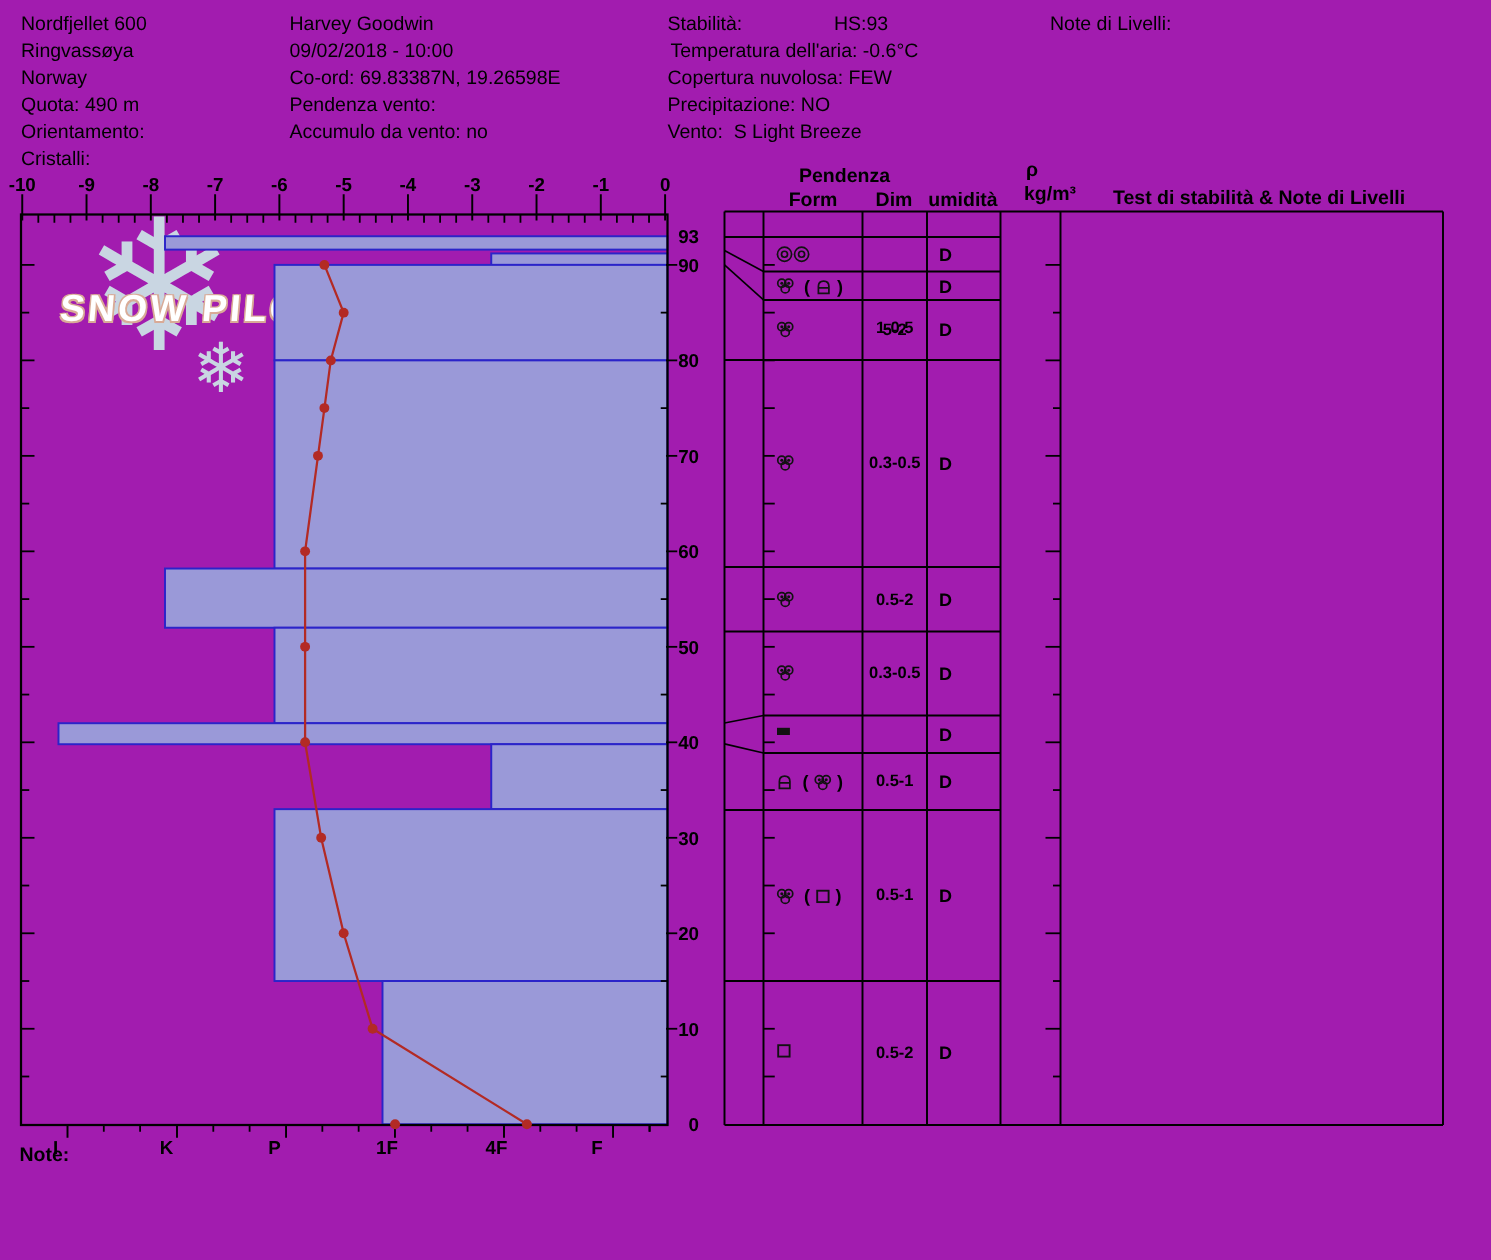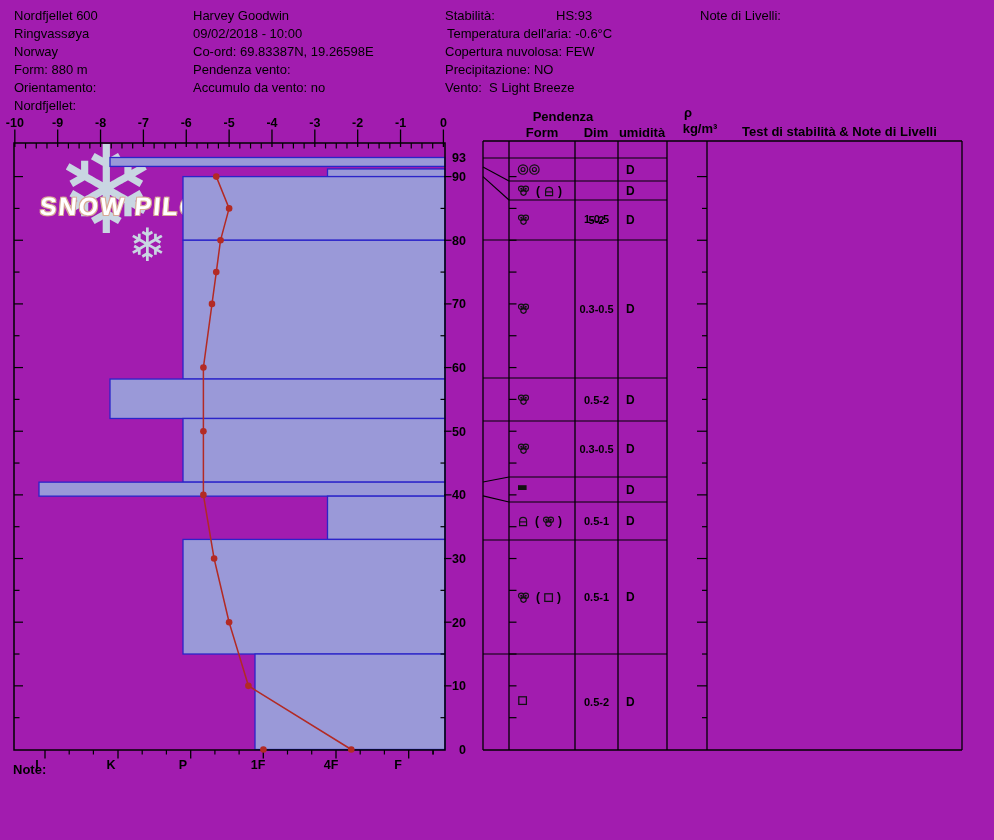--- a/index.html
+++ b/index.html
@@ -25,23 +25,23 @@
 </style>
 </head>
 <body>
 
 <div class="page">
 
   <div id="hcol1">
       <div class="hline" style="left: 14px; top: 7px;"><span>Nordfjellet 600</span></div>
       <div class="hline" style="left: 14px; top: 25px;"><span>Ringvassøya</span></div>
       <div class="hline" style="left: 14px; top: 43px;"><span>Norway</span></div>
-      <div class="hline" style="left: 14px; top: 61px;"><b>Form:</b><span> 880 m</span></div>
+      <div class="hline" style="left: 14px; top: 61px;"><b>Quota:</b><span> 490 m</span></div>
       <div class="hline" style="left: 14px; top: 79px; text-align: right;"><b>Orientamento:</b></div>
-      <div class="hline" style="left: 14px; top: 97px;"><b>Nordfjellet:</b></div>
+      <div class="hline" style="left: 14px; top: 97px;"><b>Cristalli:</b></div>
     </div>
   <div id="hcol2">
       <div class="hline" style="left: 193px; top: 7px;"><span>Harvey Goodwin</span></div>
       <div class="hline" style="left: 193px; top: 25px;"><span>09/02/2018 - 10:00</span></div>
       <div class="hline" style="left: 193px; top: 43px;"><b>Co-ord:</b><span> 69.83387N, 19.26598E</span></div>
       <div class="hline" style="left: 193px; top: 61px;"><b>Pendenza vento:</b></div>
       <div class="hline" style="left: 193px; top: 79px;"><b>Accumulo da vento:</b><span> no</span></div>
     </div>
   <div id="hcol3">
       <div class="hline" style="left: 445px; top: 7px;"><b>Stabilità:</b></div>

